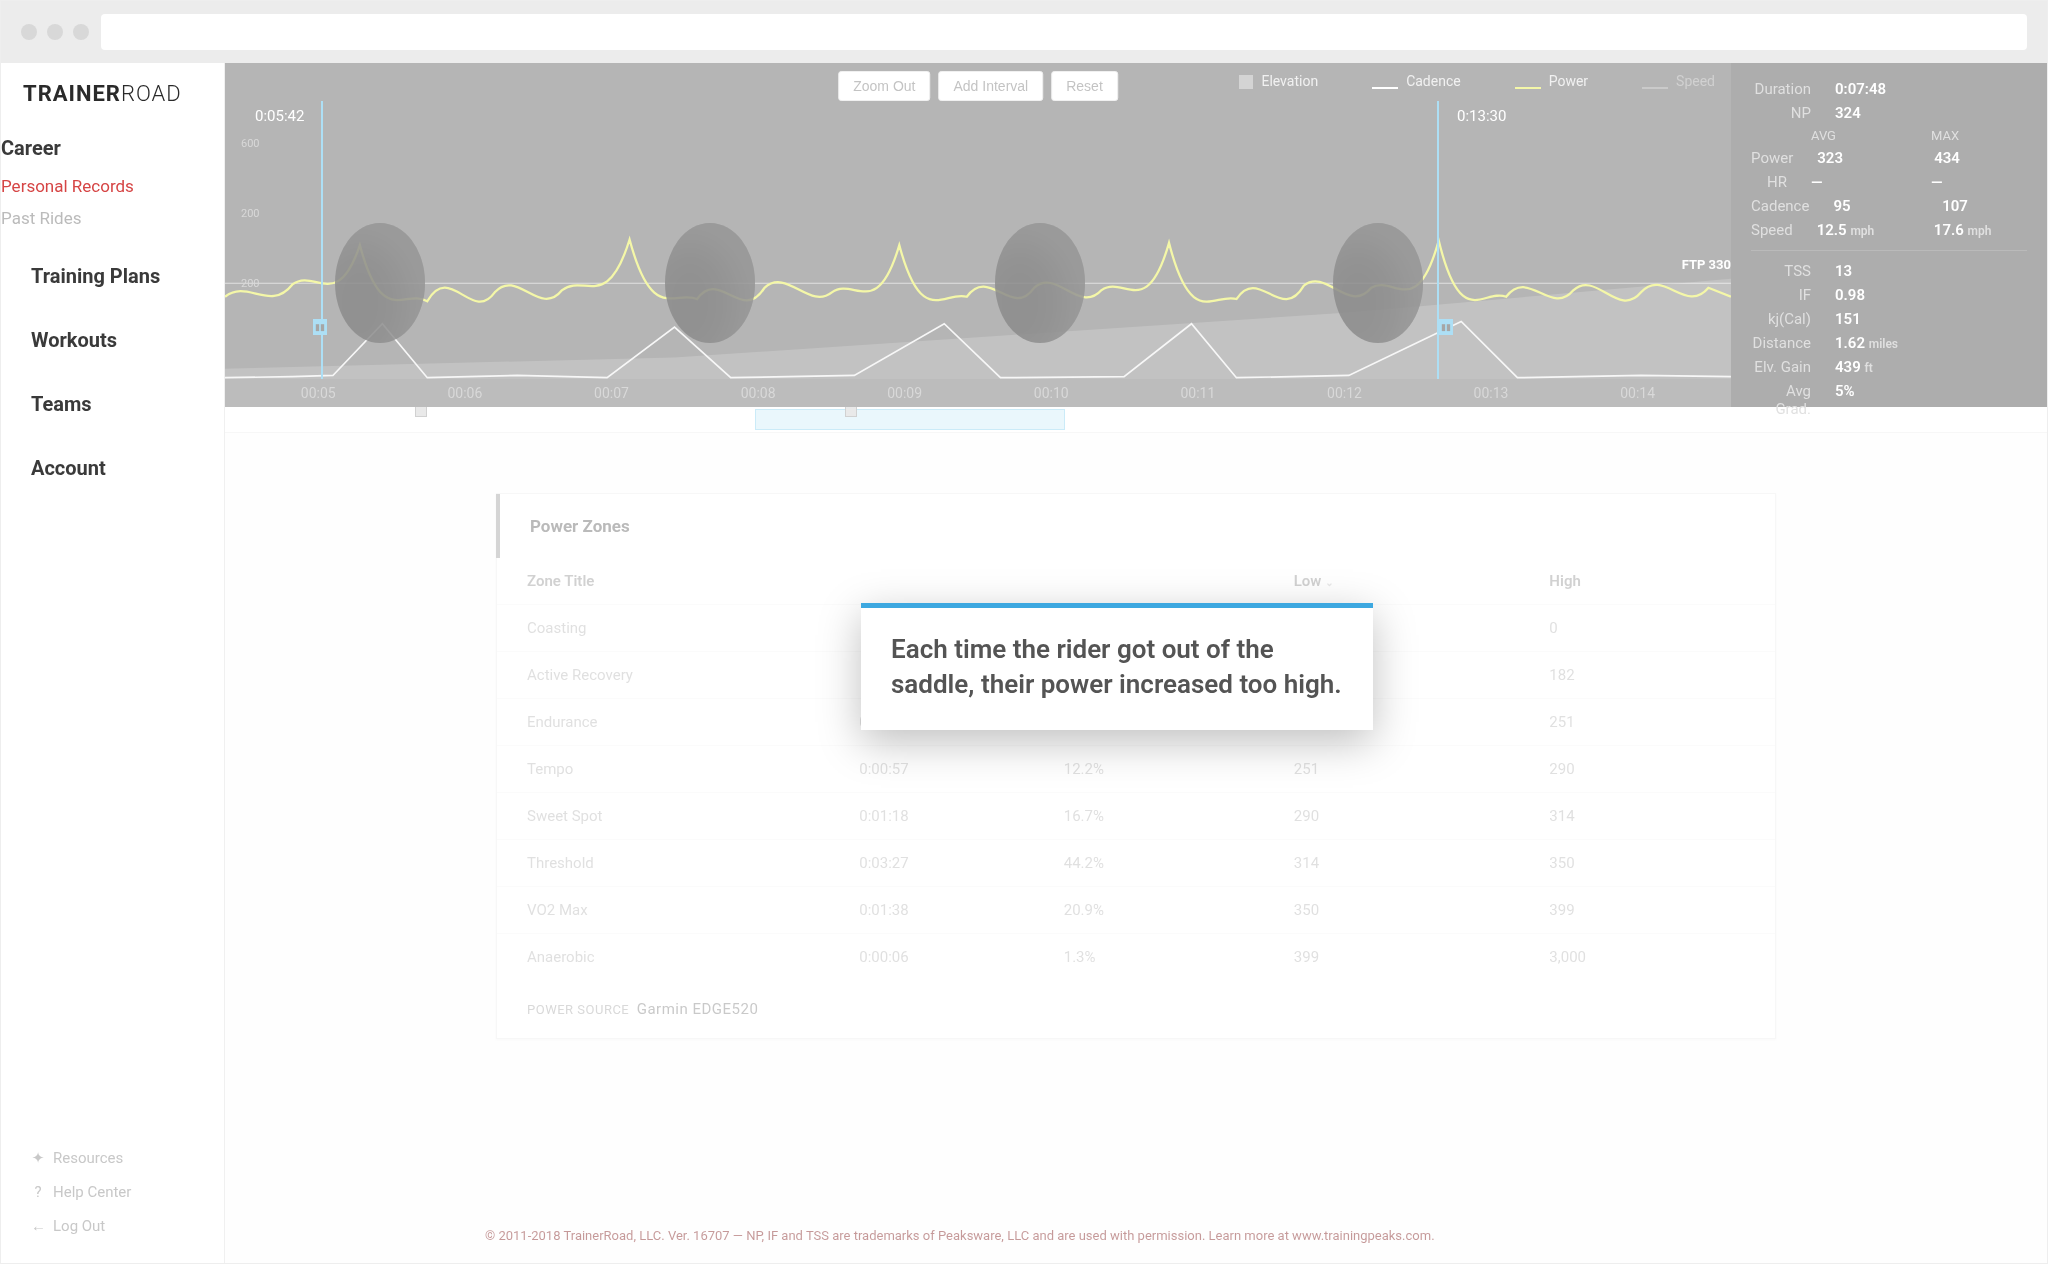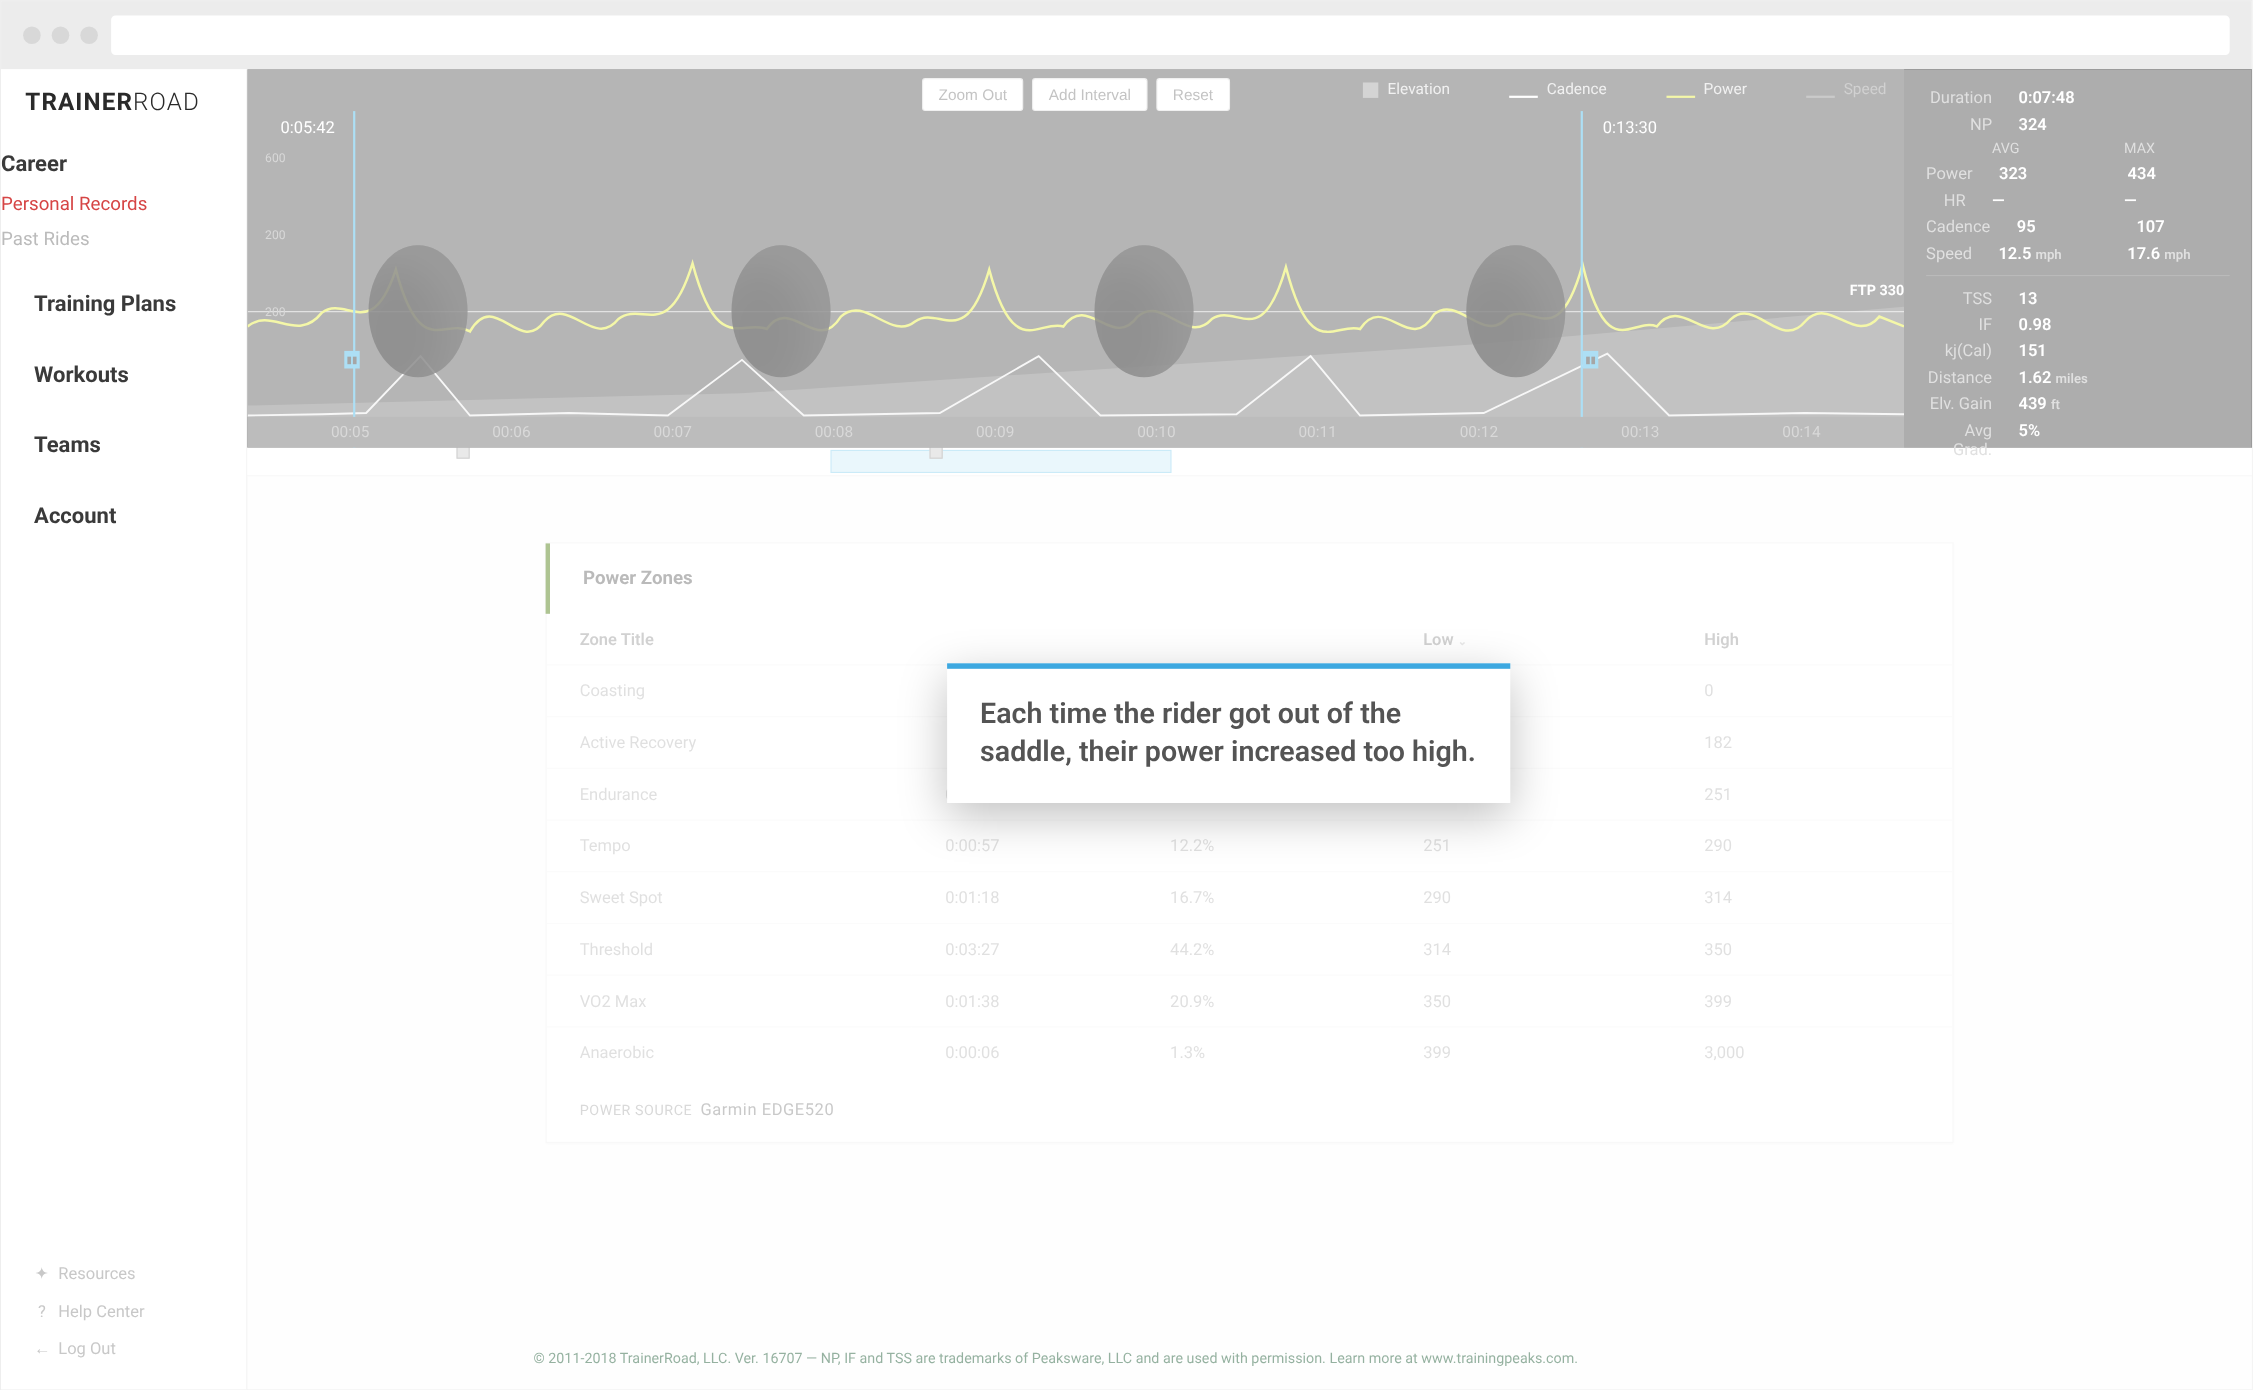--- a/index.html
+++ b/index.html
@@ -72,35 +72,35 @@
 
   
   .brush{ height:26px; background:#fff; border-bottom:1px solid #eee; position:relative;}
   .brush-sel{ position:absolute; top:2px; bottom:2px; left:530px; width:310px; background:rgba(73,185,232,0.25); border:1px solid rgba(73,185,232,0.5);}
   .brush-handle{ position:absolute; top:-4px; width:12px; height:14px; background:#cfcfcf; border:1px solid #999;}
   .brush-handle.l{ left:190px;} .brush-handle.r{ left:620px;}
 
   
   .zones-wrap{ padding:60px 0 0 0;}
   .zones-card{ margin:0 auto; width:1280px; background:#fff; border:1px solid #eee; box-shadow:0 1px 2px rgba(0,0,0,0.04); position:relative; z-index:1;}
-  .zones-title{ padding:22px 30px; font-weight:700; color:#666; font-size:17px; border-left:4px solid #4d7c0f; margin-left:-1px;}
+  .zones-title{ padding:22px 30px; font-weight:700; color:#666; font-size:17px; border-left:4px solid #a3a3a3; margin-left:-1px;}
   .ztable{ width:100%; border-collapse:collapse;}
   .ztable th, .ztable td{ text-align:left; padding:14px 30px; font-size:15px; color:#bbb; font-weight:400;}
   .ztable th{ color:#999; font-size:15px; font-weight:600;}
   .ztable tbody tr{ border-top:1px solid #f5f5f5;}
   .psource{ padding:20px 30px; font-size:13px; color:#aaa; text-transform:uppercase; letter-spacing:0.5px;}
   .psource .val{ text-transform:none; color:#888; font-size:15px;}
 
   
   .callout{ position:absolute; top:540px; left:636px; width:512px; background:#fff; border-top:5px solid #3da8e0; box-shadow:0 12px 40px rgba(0,0,0,0.25); padding:24px 30px 28px; z-index:20; color:#545454; font-size:26px; font-weight:600; line-height:1.35;}
 
   
   .arrow-layer{ position:absolute; inset:0; z-index:15; pointer-events:none;}
 
-  .footer-note{ position:absolute; bottom:20px; left:260px; right:40px; color:#14532d; font-size:13px;}
+  .footer-note{ position:absolute; bottom:20px; left:260px; right:40px; color:#7f1d1d; font-size:13px;}
 </style>
 </head>
 <body>
 
 <div class="frame">
   <div class="browser-bar">
     <div class="dots">
       <div class="dot"></div>
       <div class="dot"></div>
       <div class="dot"></div>

